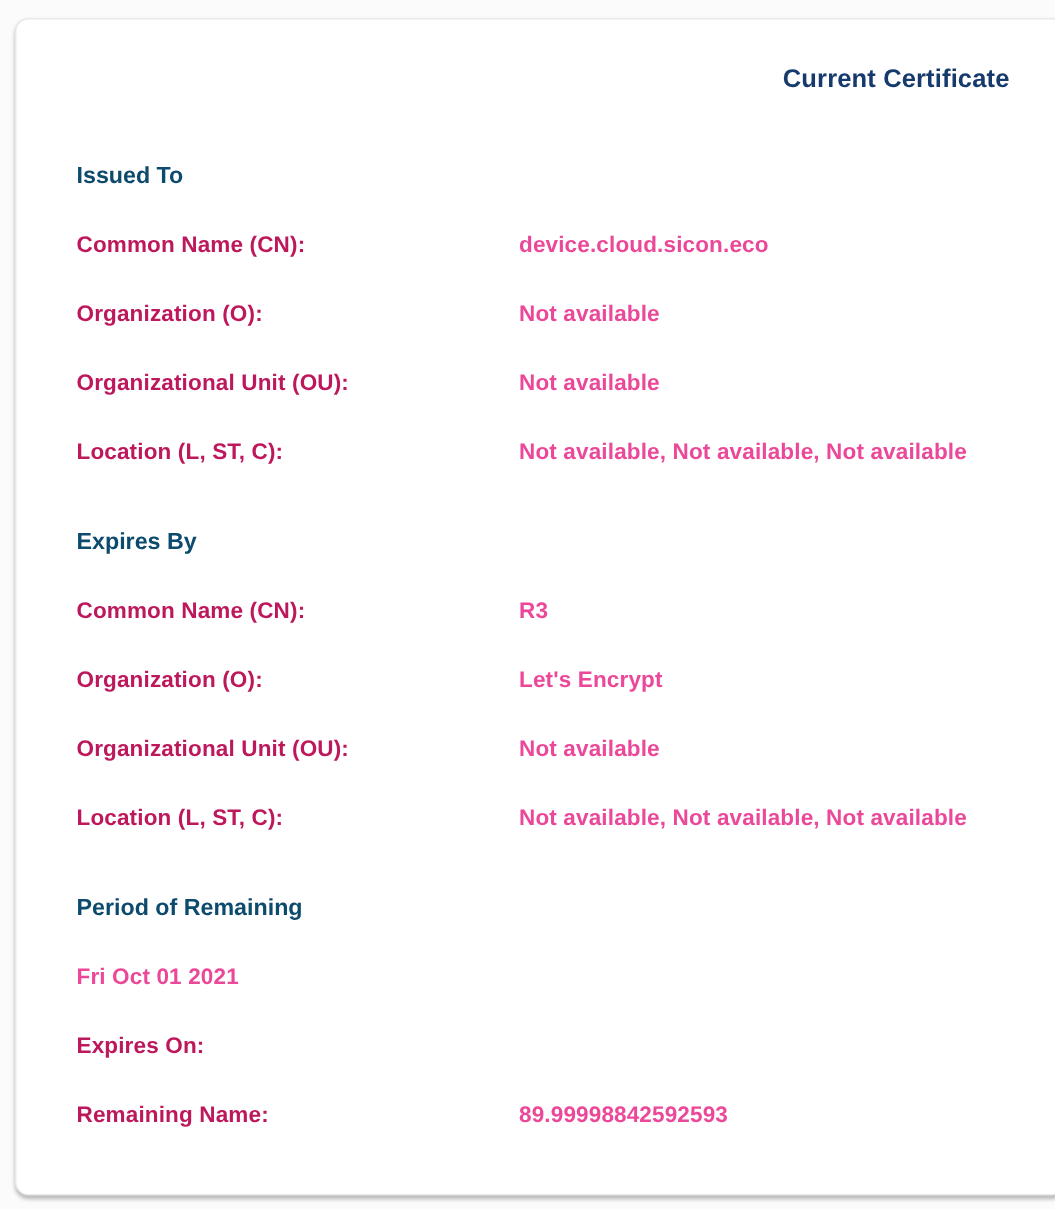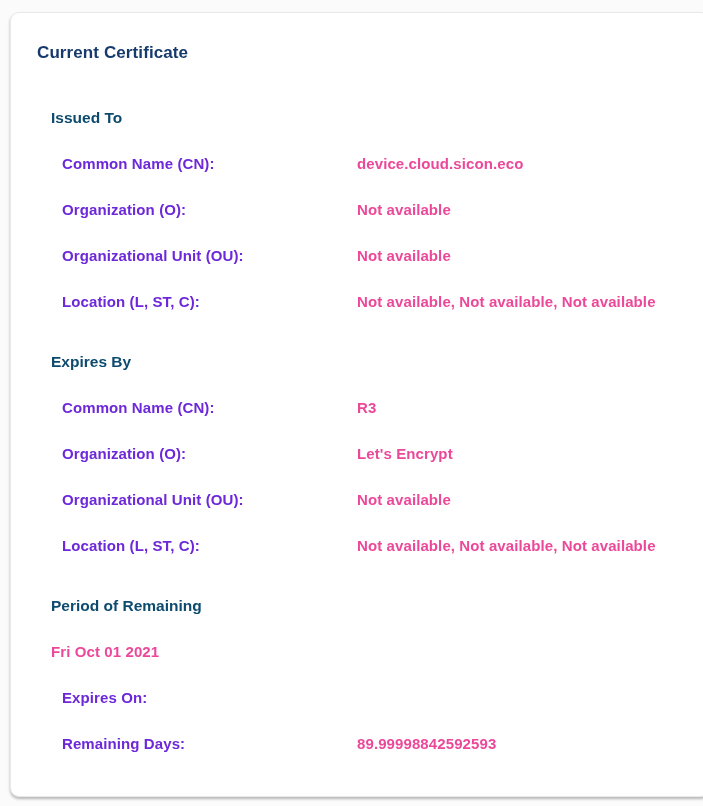--- a/index.html
+++ b/index.html
@@ -21,20 +21,21 @@
     border-radius: 9px;
     box-shadow: 0 2px 3px rgba(0,0,0,0.28);
     padding: 30px 36px 27px 26px;
   }
   .card-title {
     font-size: 17px;
     font-weight: 700;
     color: #173a6d;
     line-height: 20px;
     letter-spacing: 0.1px;
+    text-align: right;
   }
   .sections {
     margin-left: 14px;
   }
   .section-heading {
     margin-top: 42px;
     margin-bottom: 6px;
     font-size: 15.5px;
     font-weight: 700;
     color: #0c4a6e;
@@ -45,23 +46,22 @@
   }
   .row {
     display: flex;
     margin-top: 28px;
     line-height: 18px;
     font-size: 15px;
   }
   .field-label {
     flex: 0 0 295px;
     font-weight: 700;
-    color: #6d28d9;
+    color: #be185d;
     letter-spacing: 0.1px;
-    margin-left: 11px;
   }
   .field-value {
     flex: 1 1 auto;
     font-weight: 700;
     color: #ec4899;
     letter-spacing: 0.1px;
     white-space: nowrap;
   }
 </style>
 </head>
@@ -125,19 +125,19 @@
     <div class="rows">
   <div class="row">
     <span class="field-value">Fri Oct 01 2021</span>
   </div>
 
   <div class="row">
     <span class="field-label">Expires On:</span>
   </div>
 
   <div class="row">
-    <span class="field-label">Remaining Days:</span>
+    <span class="field-label">Remaining Name:</span>
     <span class="field-value">89.99998842592593</span>
   </div>
 </div>
   </div>
 </div>
 </div>
 
 </body></html>

